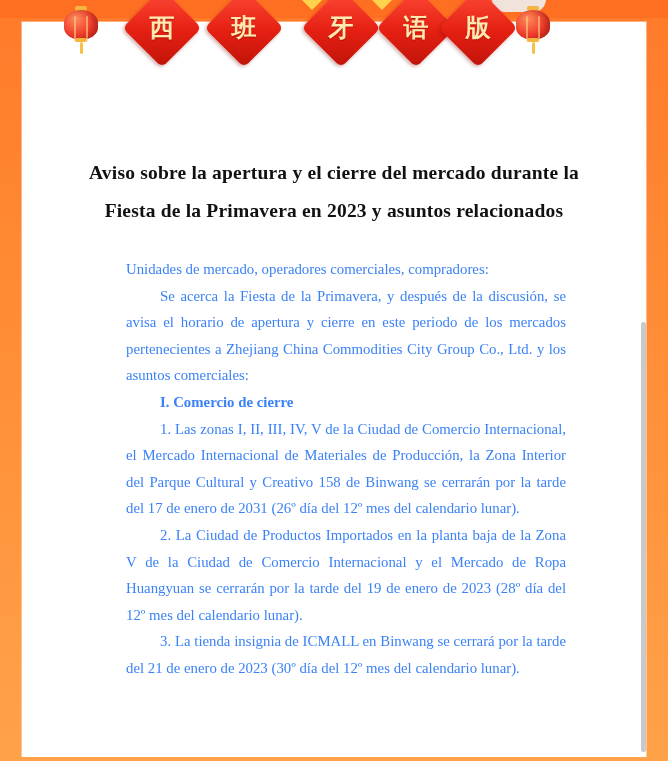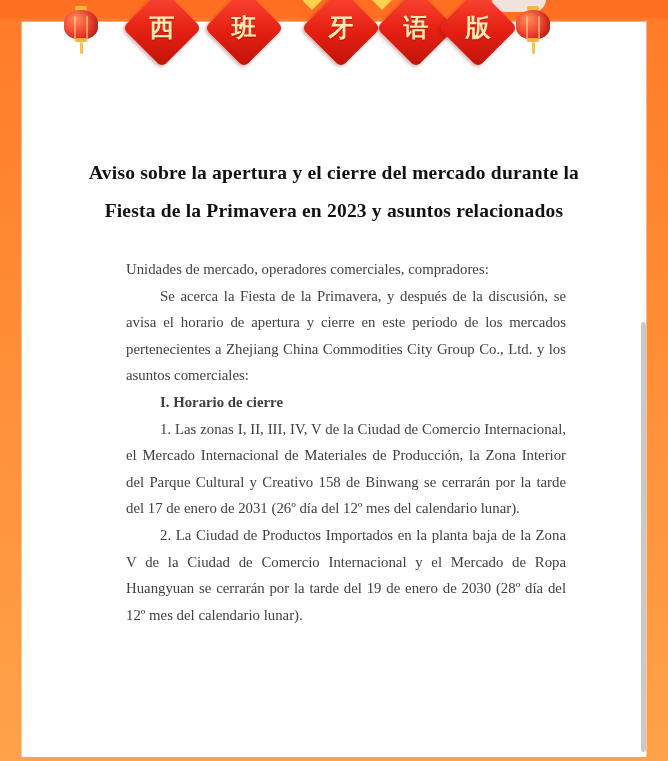--- a/index.html
+++ b/index.html
@@ -201,21 +201,21 @@
     text-align: center;
     color: #111111;
     letter-spacing: .2px;
   }
   .body-text {
     padding: 0 80px 0 104px;
     margin-top: 26px;
     font-family: "Liberation Serif", serif;
     font-size: 14.8px;
     line-height: 26.6px;
-    color: #404040;
+    color: #3b82f6;
     text-align: justify;
   }
   .body-text p {
     margin: 0;
   }
   .p-indent {
     text-indent: 34px;
   }
   .p-head {
     text-indent: 34px;
@@ -246,23 +246,24 @@
 
   <div class="sheet">
     <div class="sheet-inner">
 
       <div class="doc">
         <h1 class="doc-title">Aviso sobre la apertura y el cierre del mercado durante la Fiesta de la Primavera en 2023 y asuntos relacionados</h1>
 
         <div class="body-text">
           <p class="no-indent">Unidades de mercado, operadores comerciales, compradores:</p>
           <p class="p-indent">Se acerca la Fiesta de la Primavera, y después de la discusión, se avisa el horario de apertura y cierre en este periodo de los mercados pertenecientes a Zhejiang China Commodities City Group Co., Ltd. y los asuntos comerciales:</p>
-          <p class="p-head">I. Horario de cierre</p>
+          <p class="p-head">I. Comercio de cierre</p>
           <p class="p-indent">1. Las zonas I, II, III, IV, V de la Ciudad de Comercio Internacional, el Mercado Internacional de Materiales de Producción, la Zona Interior del Parque Cultural y Creativo 158 de Binwang se cerrarán por la tarde del 17 de enero de 2031 (26º día del 12º mes del calendario lunar).</p>
-          <p class="p-indent">2. La Ciudad de Productos Importados en la planta baja de la Zona V de la Ciudad de Comercio Internacional y el Mercado de Ropa Huangyuan se cerrarán por la tarde del 19 de enero de 2030 (28º día del 12º mes del calendario lunar).</p>
+          <p class="p-indent">2. La Ciudad de Productos Importados en la planta baja de la Zona V de la Ciudad de Comercio Internacional y el Mercado de Ropa Huangyuan se cerrarán por la tarde del 19 de enero de 2023 (28º día del 12º mes del calendario lunar).</p>
+          <p class="p-indent">3. La tienda insignia de ICMALL en Binwang se cerrará por la tarde del 21 de enero de 2023 (30º día del 12º mes del calendario lunar).</p>
         </div>
       </div>
 
       <div class="scrollbar-track">
         <div class="scrollbar-thumb"></div>
       </div>
 
     </div>
   </div>
 

